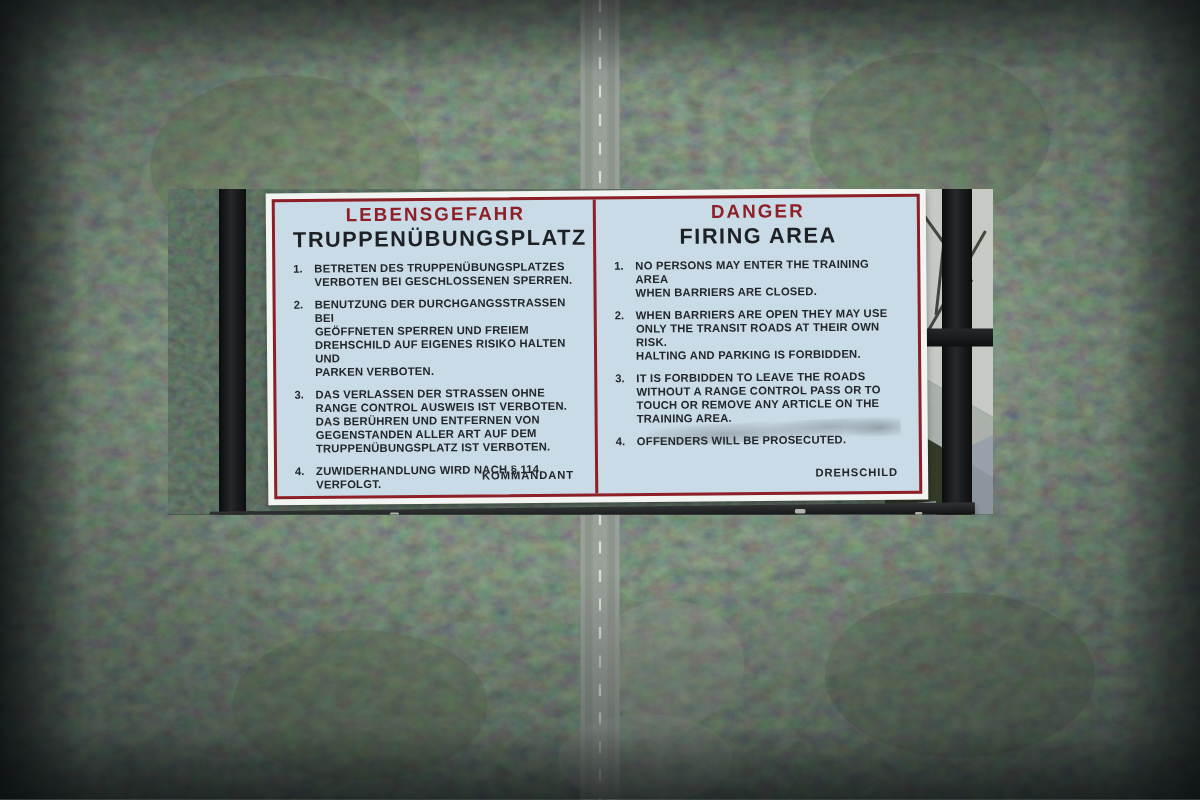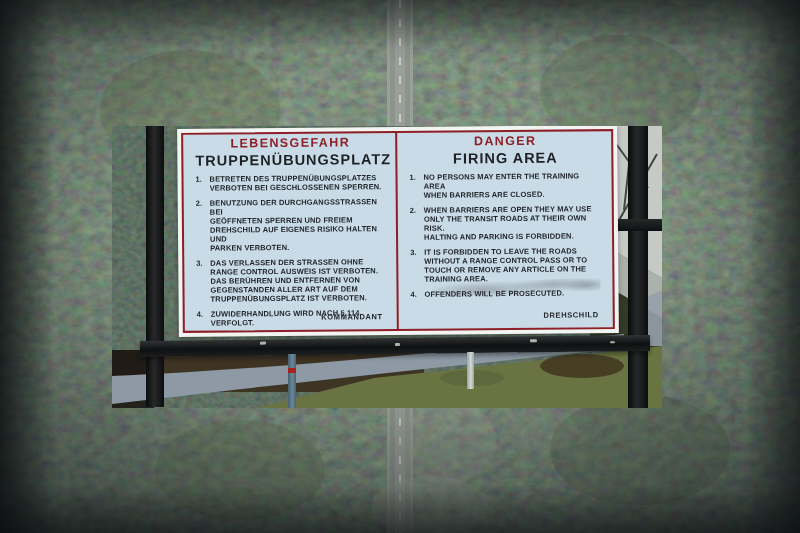--- a/index.html
+++ b/index.html
@@ -15,21 +15,21 @@
   .vignette{
     position:absolute;left:0;top:0;width:800px;height:533px;pointer-events:none;
     background:
       radial-gradient(88% 78% at 50% 42%, rgba(16,20,23,0) 38%, rgba(16,20,23,0.42) 72%, rgba(11,14,17,0.80) 100%),
       linear-gradient(90deg, rgba(6,8,10,0.78) 0%, rgba(6,8,10,0) 7%, rgba(6,8,10,0) 93%, rgba(6,8,10,0.62) 100%),
       linear-gradient(180deg, rgba(6,8,10,0.50) 0%, rgba(6,8,10,0) 9%, rgba(6,8,10,0) 91%, rgba(6,8,10,0.55) 100%);
   }
 
   
   .inset{
-    position:absolute;left:112px;top:126px;width:550px;height:282px;overflow:hidden;
+    position:absolute;left:112px;top:126px;width:550px;height:217px;overflow:hidden;
     background:#2a2f24;
   }
   .inset-svg{position:absolute;left:0;top:0;width:550px;height:283px;display:block;}
 
   .post{
     position:absolute;top:0;
     background:linear-gradient(90deg,#0a0b0c 0%,#26282a 45%,#0c0d0e 100%);
   }
   .post-left{left:34px;width:18px;height:281px;}
   .post-right{left:516px;width:20px;height:283px;}

